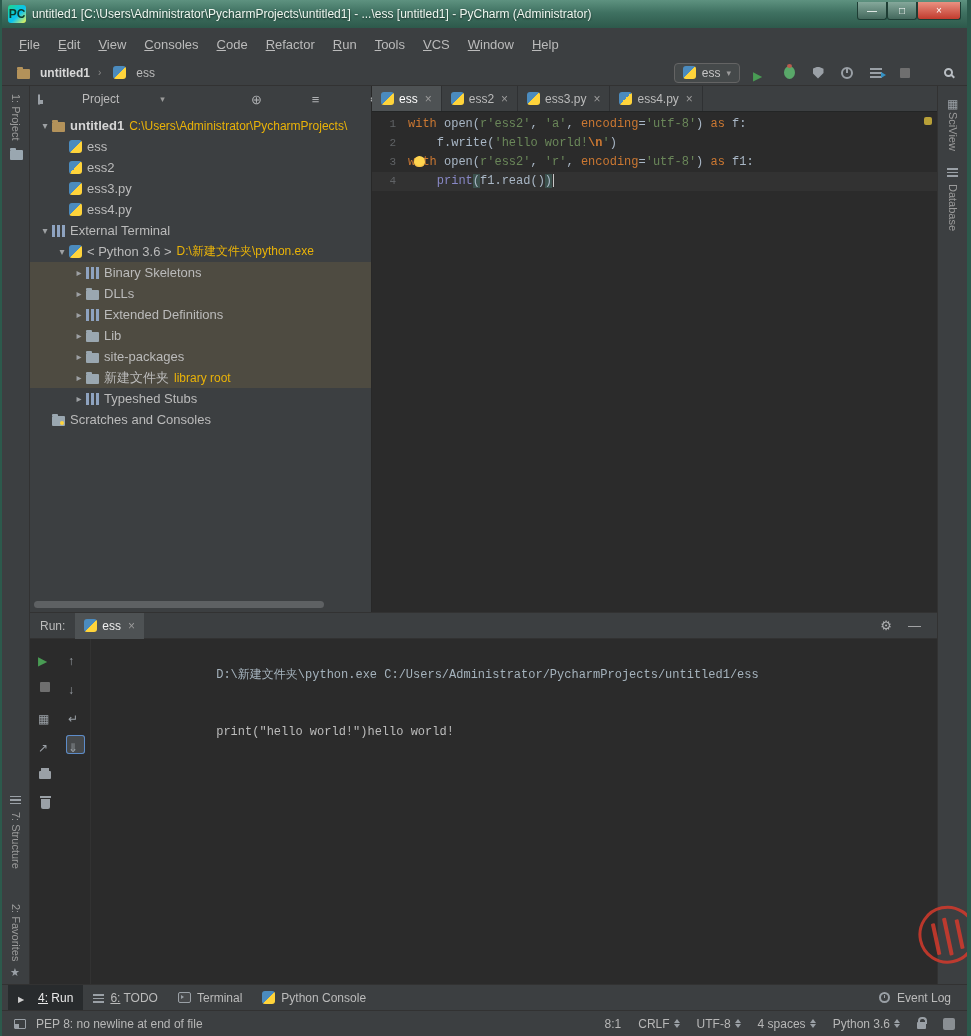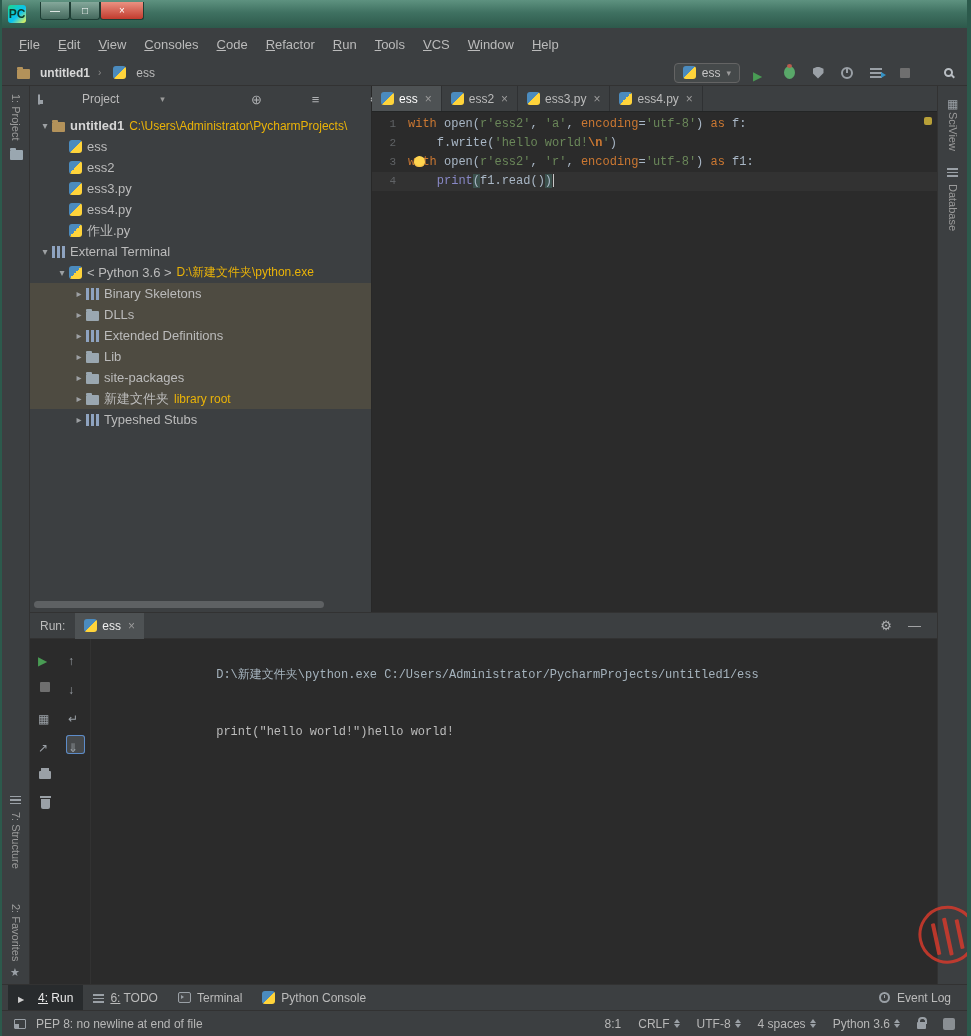--- a/index.html
+++ b/index.html
@@ -178,20 +178,21 @@
   .stamp-ring i:nth-child(2){left:24px;top:9px;width:4px;height:38px;}
   .stamp-ring i:nth-child(3){left:36px;top:13px;width:4px;height:30px;}
 </style>
 </head>
 <body>
 
 <div class="window">
 
   <div class="titlebar">
     <div class="app-badge">PC</div>
+    <div class="title-text">untitled1 [C:\Users\Administrator\PycharmProjects\untitled1] - ...\ess [untitled1] - PyCharm (Administrator)</div>
     <div class="win-controls">
       <div class="win-btn">—</div>
         <div class="win-btn">□</div>
         <div class="win-btn close">×</div>
     </div>
   </div>
 
   <div class="menubar">
     <span class="menu-item">File</span>
       <span class="menu-item">Edit</span>
@@ -306,27 +307,20 @@
                 <span class="t-path"></span>
                 <span class="t-suffix"></span>
               </div>
               <div class="tree-row" style="padding-left: 25px;">
                 <span class="arrow"></span>
                 <span class="t-icon ic-py"></span>
                 <span class="t-label">ess4.py</span>
                 <span class="t-path"></span>
                 <span class="t-suffix"></span>
               </div>
-              <div class="tree-row" style="padding-left: 25px;">
-                <span class="arrow"></span>
-                <span class="t-icon ic-py"></span>
-                <span class="t-label">作业.py</span>
-                <span class="t-path"></span>
-                <span class="t-suffix"></span>
-              </div>
               <div class="tree-row" style="padding-left: 8px;">
                 <span class="arrow">▾</span>
                 <span class="t-icon ic-lib"></span>
                 <span class="t-label">External Terminal</span>
                 <span class="t-path"></span>
                 <span class="t-suffix"></span>
               </div>
               <div class="tree-row" style="padding-left: 25px;">
                 <span class="arrow">▾</span>
                 <span class="t-icon ic-python"></span>
@@ -373,20 +367,27 @@
                 <span class="arrow">▸</span>
                 <span class="t-icon ic-folder"></span>
                 <span class="t-label">新建文件夹</span>
                 <span class="t-path"></span>
                 <span class="t-suffix"> library root</span>
               </div>
               <div class="tree-row" style="padding-left: 42px;">
                 <span class="arrow">▸</span>
                 <span class="t-icon ic-lib"></span>
                 <span class="t-label">Typeshed Stubs</span>
+                <span class="t-path"></span>
+                <span class="t-suffix"></span>
+              </div>
+              <div class="tree-row" style="padding-left: 8px;">
+                <span class="arrow"></span>
+                <span class="t-icon ic-scratch"></span>
+                <span class="t-label">Scratches and Consoles</span>
                 <span class="t-path"></span>
                 <span class="t-suffix"></span>
               </div>
           </div>
           <div class="h-scroll"></div>
         </div>
 
         <div class="editor-area">
           <div class="tab-bar">
             <div class="etab active">

